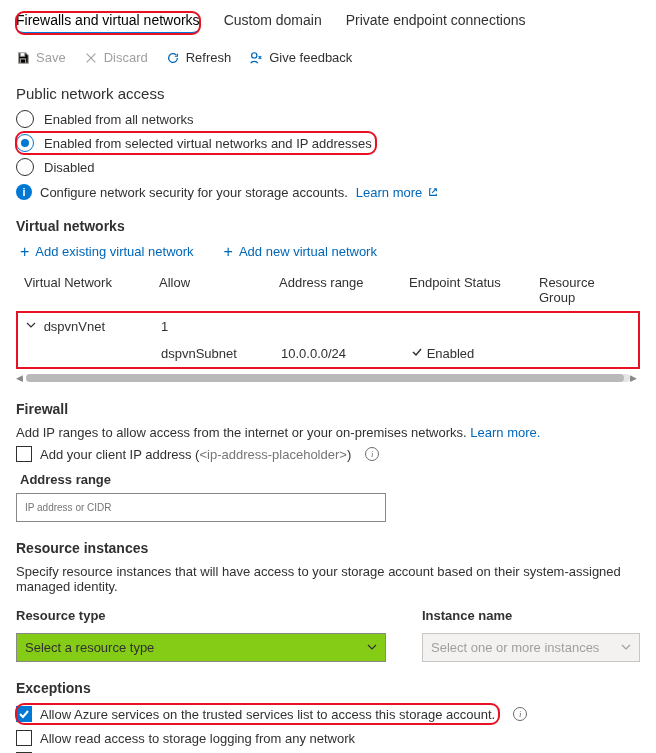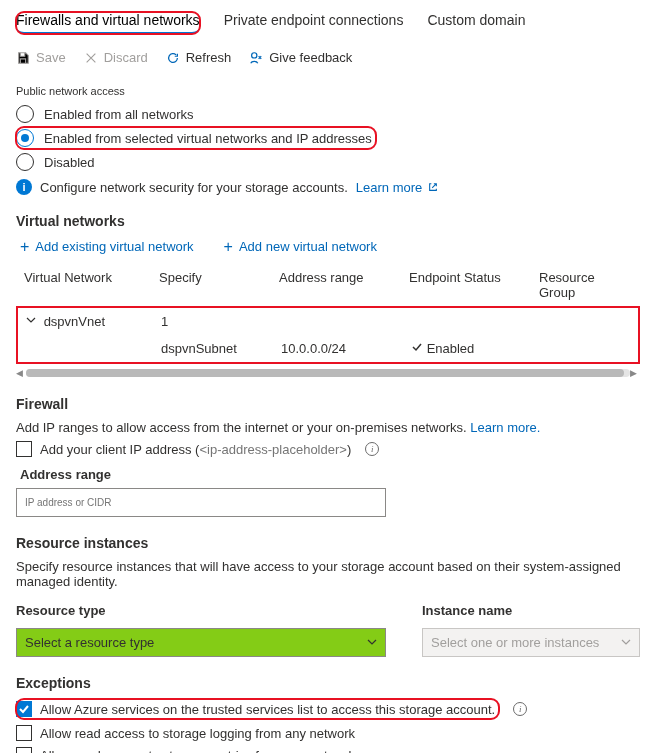--- a/index.html
+++ b/index.html
@@ -19,21 +19,21 @@
 
   
   .toolbar { display: flex; gap: 18px; margin-bottom: 20px; }
   .toolbar-btn { display: flex; align-items: center; gap: 6px; font-size: 13px; color: #323130; cursor: pointer; }
   .toolbar-btn.disabled { color: #a19f9d; cursor: default; }
   .tb-icon { display:inline-flex; width:14px; height:14px; align-items:center; justify-content:center;}
   .tb-icon.blue svg { stroke:#0067b8; fill:none;}
   .toolbar-btn.disabled svg {stroke:#a19f9d;}
 
   
-  .sec-title { font-size: 11px; margin-top: 6px; margin-bottom: 8px;}
+  .sec-title { font-size: 15px; margin-top: 6px; margin-bottom: 8px;}
   .sec-title.bold { font-weight:600; font-size:14px; margin-top:18px;}
 
   
   .radio-row { display:flex; align-items:center; gap:10px; margin:4px 0; font-size:13px; cursor:pointer;}
   .radio { width:18px; height:18px; border:1px solid #323130; border-radius:50%; display:flex; align-items:center; justify-content:center; flex-shrink:0;}
   .radio.selected { border-color:#0078d4;}
   .radio .dot { width:8px; height:8px; border-radius:50%; background:#0078d4; display:none;}
   .radio.selected .dot { display:block;}
   .radio-hl { display:inline-flex; align-items:center; gap:10px; padding:2px 4px 2px 0px; }
 
@@ -88,22 +88,22 @@
   .exc-hl{display:inline-flex; align-items:center; gap:8px; padding:2px 4px 2px 0;}
 </style>
 </head>
 <body>
 
 
 
 
 <div class="tabs">
   <div class="tab active hl-red">Firewalls and virtual networks</div>
+  <div class="tab">Custom domain</div>
   <div class="tab">Private endpoint connections</div>
-  <div class="tab">Custom domain</div>
 </div>
 
 
 <div class="toolbar">
   <div class="toolbar-btn disabled">
     <span class="tb-icon">
         <svg viewBox="0 0 16 16" width="14" height="14" stroke-width="1.3">
           <path d="M3 2h8l3 3v9H3z M5 2v4h5V2 M5 14v-5h6v5"></path>
         </svg>
       </span>
@@ -176,21 +176,21 @@
   </div>
   <div class="add-btn">
     <span class="plus">+</span>
     <span>Add new virtual network</span>
   </div>
 </div>
 
 <div class="tbl">
   <div class="tbl-head">
     <div class="c1">Virtual Network</div>
-    <div class="c2">Specify</div>
+    <div class="c2">Allow</div>
     <div class="c3">Address range</div>
     <div class="c4">Endpoint Status</div>
     <div class="c5">Resource Group</div>
   </div>
   <div class="vnet-hl">
     <div class="tbl-row">
       <div class="c1">
         <span class="chev"><svg width="10" height="10" viewBox="0 0 10 10" stroke="#323130" fill="none" stroke-width="1.2">
               <path d="M1 3l4 4 4-4"></path>
             </svg></span>

